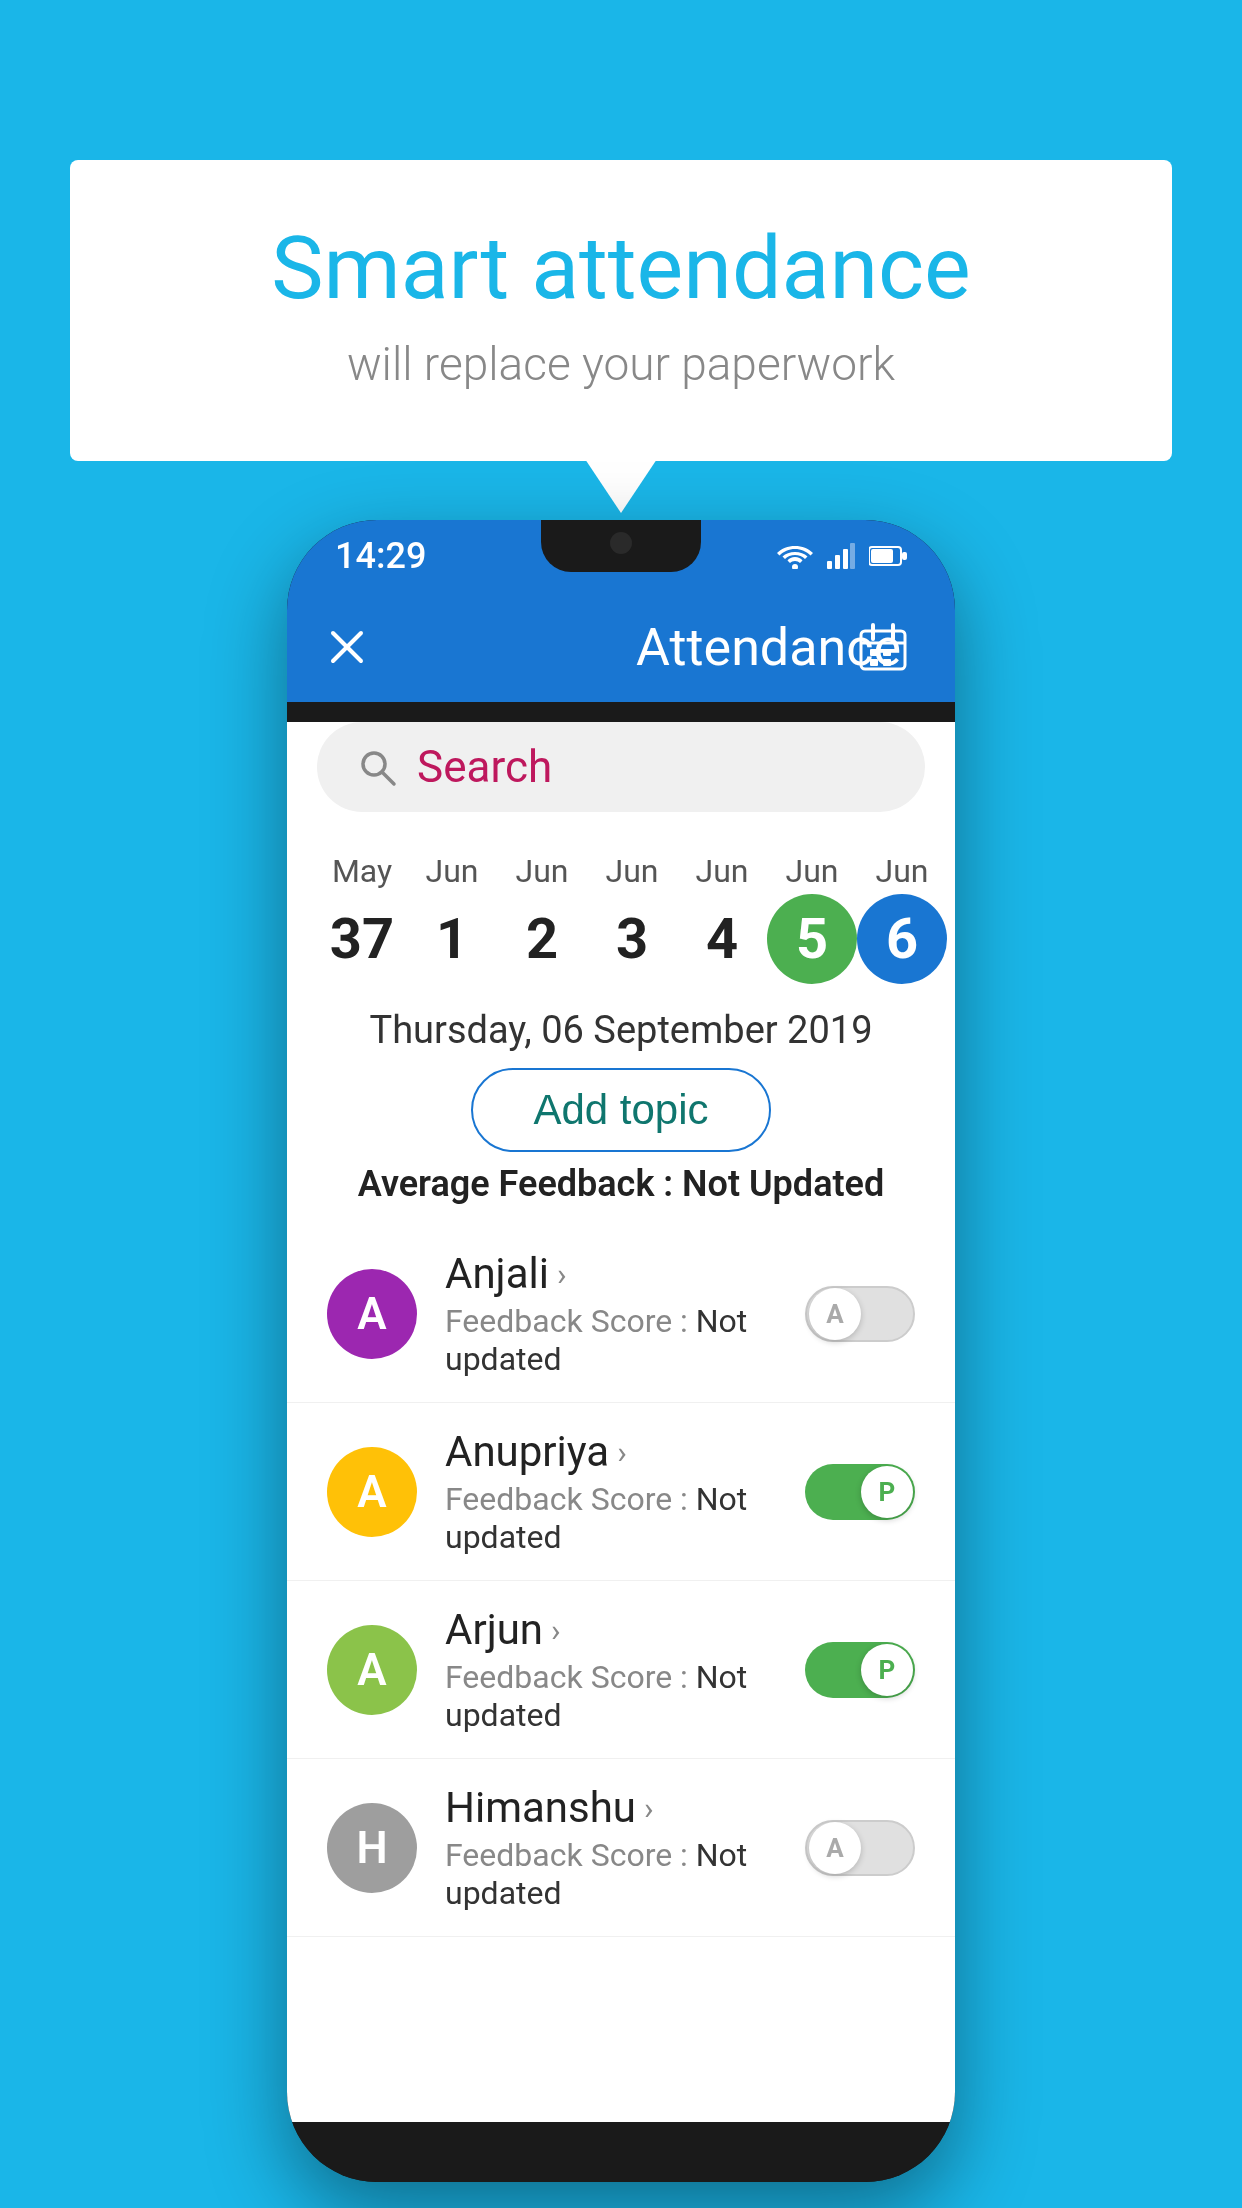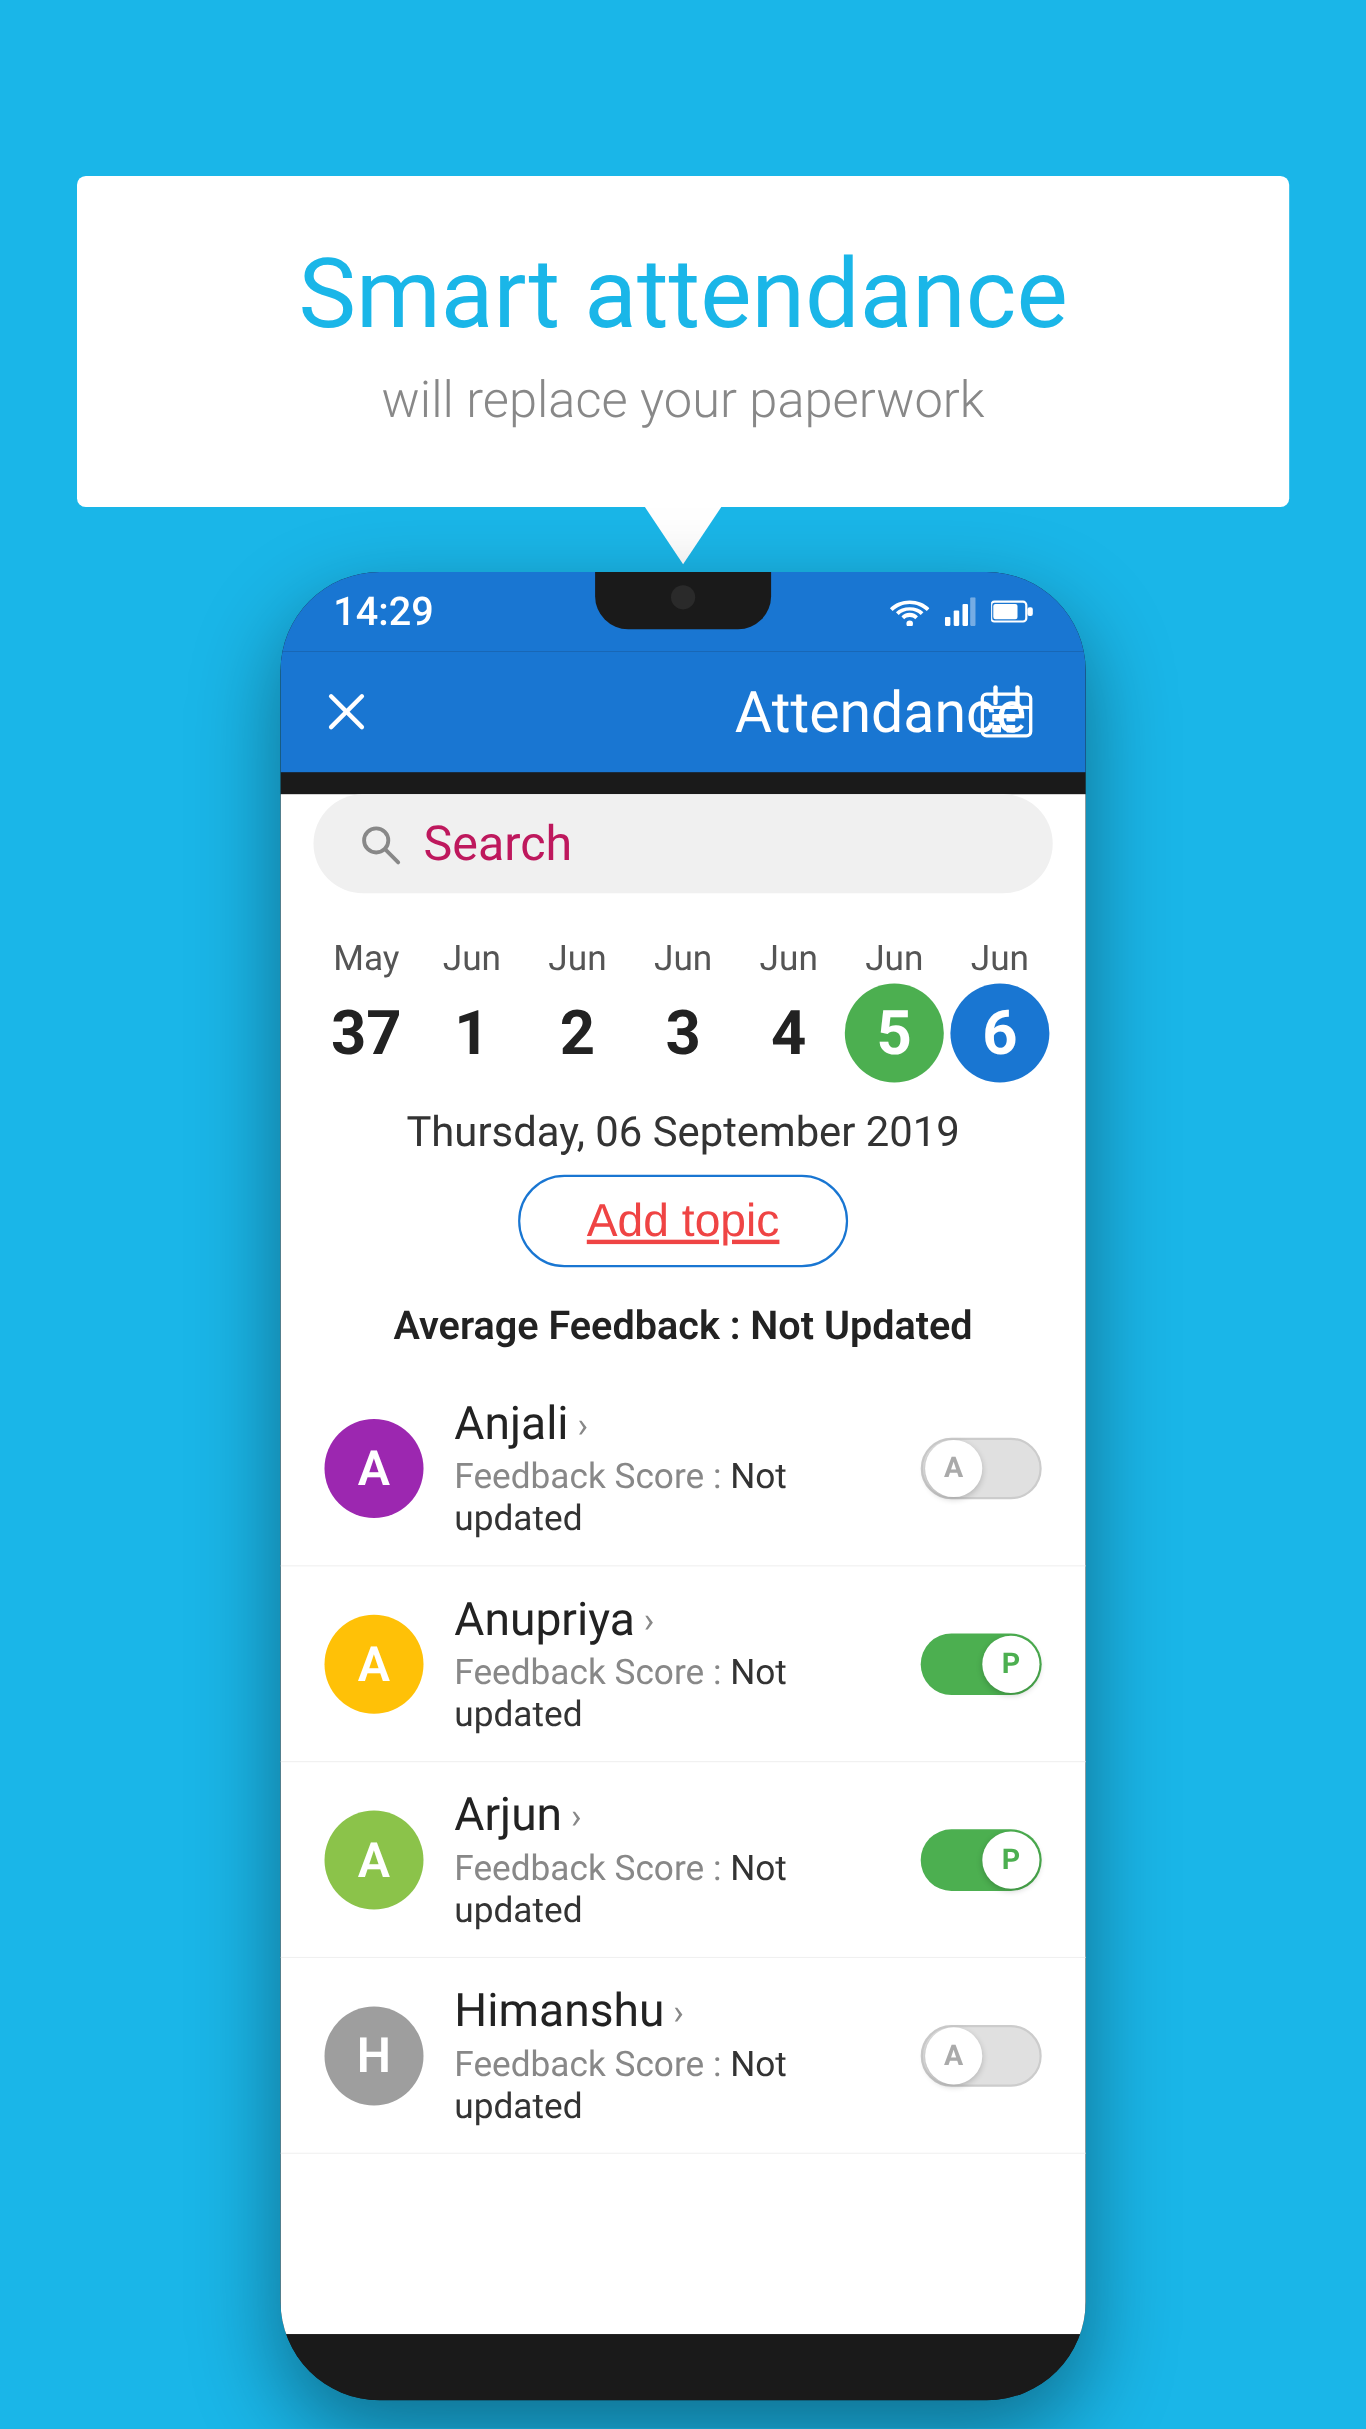--- a/index.html
+++ b/index.html
@@ -55,21 +55,21 @@
       color: #888;
       font-weight: 300;
     }
 
     
     .phone-wrapper {
       position: absolute;
       top: 520px;
       left: 50%;
       transform: translateX(-50%);
-      width: 732px;
+      width: 668px;
     }
 
     .phone {
       background: #1a1a1a;
       border-radius: 90px;
       padding: 0;
       position: relative;
       box-shadow: 0 30px 80px rgba(0,0,0,0.4);
       overflow: hidden;
     }
@@ -250,29 +250,28 @@
     .selected-date-label {
       text-align: center;
       font-size: 38px;
       color: #333;
       margin: 24px 0 16px;
     }
 
     
     .add-topic-btn {
       display: block;
-      margin: 0 auto 32px;
+      margin: 0 auto 11px;
       border: 2px solid #1976d2;
       background: white;
-      color: #ef4444;
+      color: #0f766e;
       font-size: 42px;
       padding: 16px 60px;
       border-radius: 50px;
       cursor: pointer;
-      text-decoration: underline;
     }
 
     
     .feedback-avg {
       text-align: center;
       font-size: 36px;
       color: #888;
       margin-bottom: 20px;
     }
 

